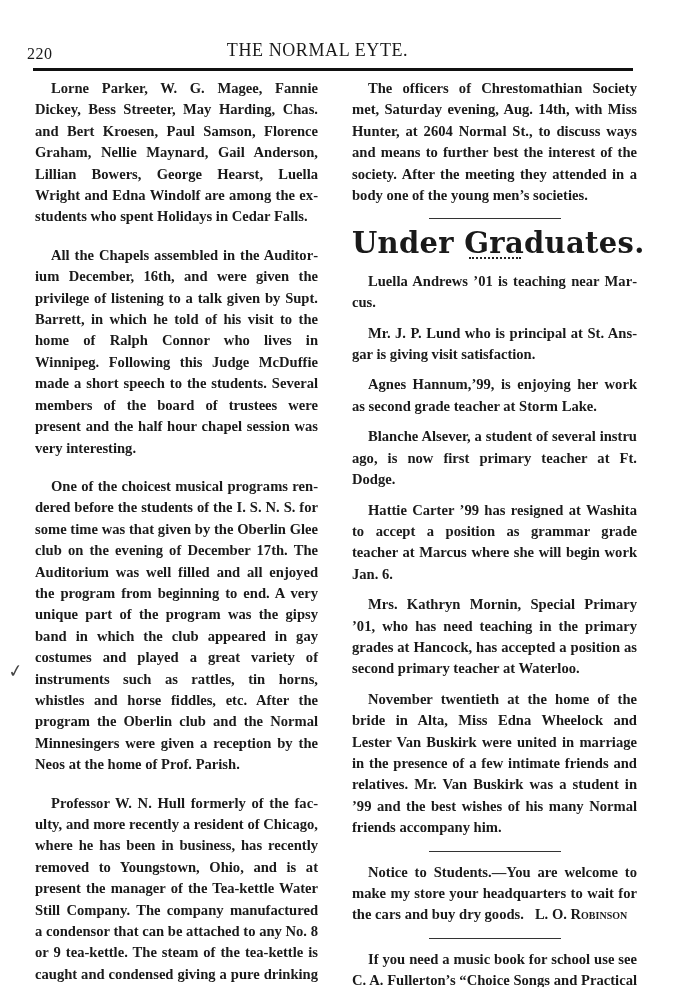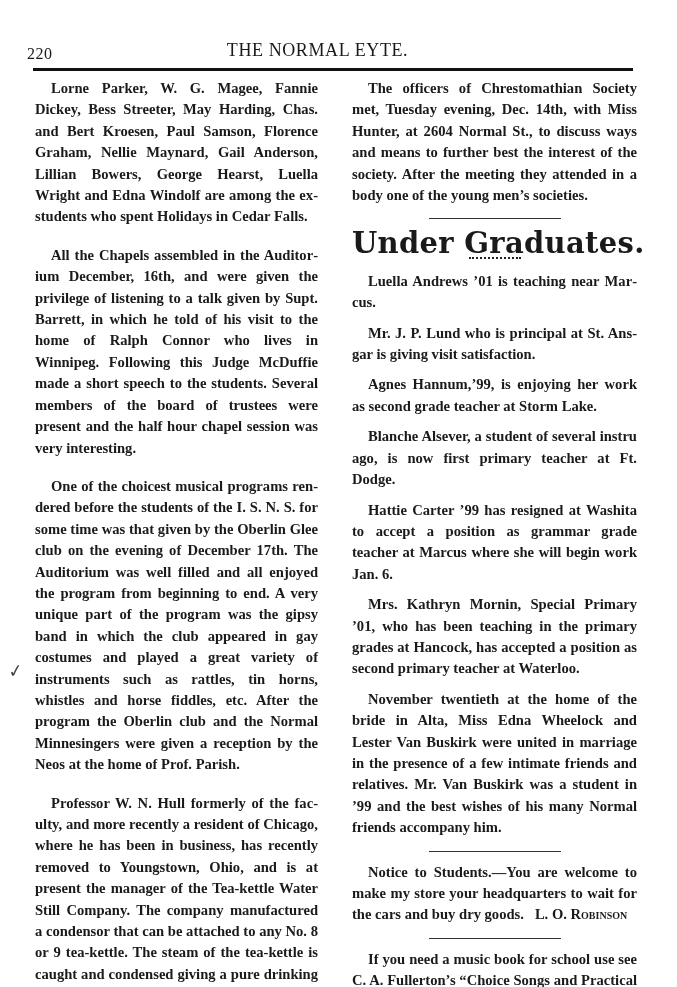--- a/index.html
+++ b/index.html
@@ -71,31 +71,31 @@
 <span class="check-mark">✓</span>
 
 <div class="col col-left">
   <p>Lorne Parker, W. G. Magee, Fannie Dickey, Bess Streeter, May Harding, Chas. and Bert Kroesen, Paul Samson, Florence Graham, Nellie Maynard, Gail Anderson, Lillian Bowers, George Hearst, Luella Wright and Edna Windolf are among the ex-students who spent Holidays in Cedar Falls.</p>
   <p>All the Chapels assembled in the Auditor­ium December, 16th, and were given the priv­ilege of listening to a talk given by Supt. Bar­rett, in which he told of his visit to the home of Ralph Connor who lives in Winnipeg. Following this Judge McDuffie made a short speech to the students. Several members of the board of trustees were present and the half hour chapel session was very interesting.</p>
   <p>One of the choicest musical programs ren­dered before the students of the I. S. N. S. for some time was that given by the Oberlin Glee club on the evening of December 17th. The Auditorium was well filled and all enjoy­ed the program from beginning to end. A very unique part of the program was the gipsy band in which the club appeared in gay costumes and played a great variety of instru­ments such as rattles, tin horns, whistles and horse fiddles, etc. After the program the Oberlin club and the Normal Minnesingers were given a reception by the Neos at the home of Prof. Parish.</p>
   <p>Professor W. N. Hull formerly of the fac­ulty, and more recently a resident of Chicago, where he has been in business, has recently removed to Youngstown, Ohio, and is at present the manager of the Tea-kettle Water Still Company. The company manufactured a condensor that can be attached to any No. 8 or 9 tea-kettle. The steam of the tea-kettle is caught and condensed giving a pure drink­ing water containing no lime, or disease germs. By this process yellow, muddy water is made clean and pure as well as healthful while water with lime in it becomes as soft as snow water and as clean as dew. Professor Hull is a hustler as a promoter of this special enterprise and his old student friends will re­joice in his deserving prosperity.</p>
 </div>
 
 <div class="col col-right">
-  <p>The officers of Chrestomathian Society met, Tuesday evening, Dec. 14th, with Miss Hun­ter, at 2604 Normal St., to discuss ways and means to further best the interest of the so­ciety. After the meeting they attended in a body one of the young men’s societies.</p>
+  <p>The officers of Chrestomathian Society met, Saturday evening, Aug. 14th, with Miss Hun­ter, at 2604 Normal St., to discuss ways and means to further best the interest of the so­ciety. After the meeting they attended in a body one of the young men’s societies.</p>
   <div class="short-rule"></div>
   <h2 class="section-title">Under Graduates.</h2>
   <div class="section-dash"></div>
 
   <p>Luella Andrews ’01 is teaching near Mar­cus.</p>
   <p>Mr. J. P. Lund who is principal at St. Ans­gar is giving visit satisfaction.</p>
   <p>Agnes Hannum,’99, is enjoying her work as second grade teacher at Storm Lake.</p>
   <p>Blanche Alsever, a student of several instru ago, is now first primary teacher at Ft. Dodge.</p>
   <p>Hattie Carter ’99 has resigned at Washita to accept a position as grammar grade teacher at Marcus where she will begin work Jan. 6.</p>
-  <p>Mrs. Kathryn Mornin, Special Primary ’01, who has been teaching in the primary grades at Hancock, has accepted a position as second primary teacher at Waterloo.</p>
+  <p>Mrs. Kathryn Mornin, Special Primary ’01, who has need teaching in the primary grades at Hancock, has accepted a position as second primary teacher at Waterloo.</p>
   <p>November twentieth at the home of the bride in Alta, Miss Edna Wheelock and Lester Van Buskirk were united in marriage in the pres­ence of a few intimate friends and relatives. Mr. Van Buskirk was a student in ’99 and the best wishes of his many Normal friends ac­company him.</p>
 
   <div class="short-rule"></div>
   <p>
     <span>Notice to Students.—You are welcome to make my store your headquarters to wait for the cars and buy dry goods.</span>
     &nbsp;&nbsp;<span class="signature">L. O. Robinson</span>
   </p>
   <div class="short-rule"></div>
   <p>If you need a music book for school use see C. A. Fullerton’s “Choice Songs and Practical Instruction in Public School Music.” It sells for 30 cents net. The fourth edition within a year is now in press.</p>
 

